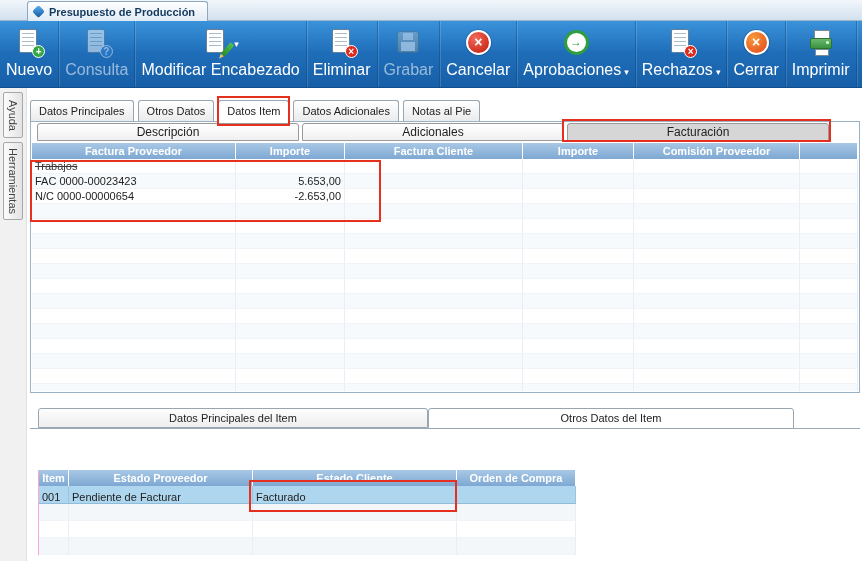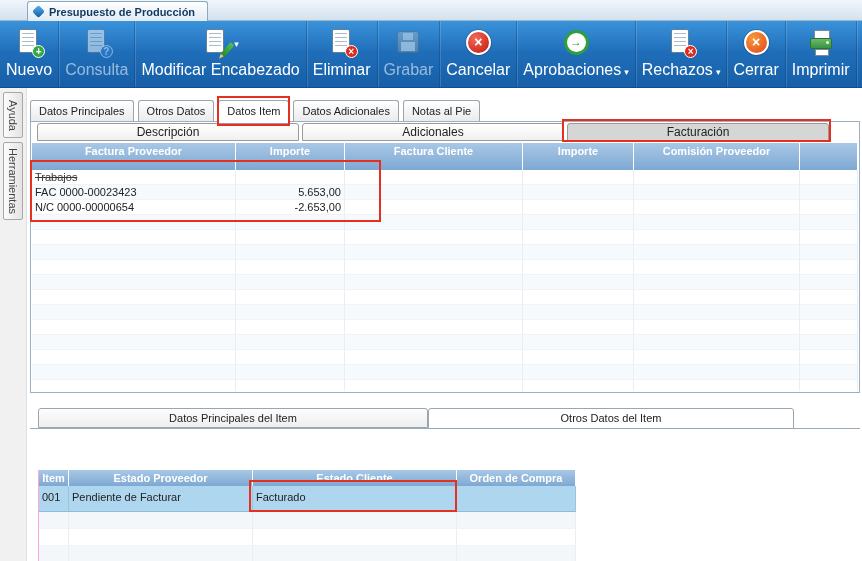--- a/index.html
+++ b/index.html
@@ -96,21 +96,21 @@
   .upper-panel { position:absolute; left:3px; top:33px; width:830px; height:272px;
                  border:1px solid #9ab0c4; background:#fff; }
   .sub-tabs { position:absolute; left:6px; top:1px; width:792px; display:flex; gap:3px; }
   .sub-tab { flex:1; height:18px; line-height:17px; text-align:center; font-size:12px; color:#222;
              border:1px solid #9a9a9a; border-radius:3px 3px 0 0;
              background:linear-gradient(#ffffff,#f0f0f0); cursor:pointer; }
   .sub-tab.active { background:#d6d6d6; }
 
   .inv-table { position:absolute; left:1px; top:21px; right:1px; bottom:1px; overflow:hidden; }
   .inv-table .tr { display:grid; grid-template-columns:204px 109px 178px 111px 166px 1fr; height:15px; }
-  .inv-table .tr.head { height:27px; }
+  .inv-table .tr.head { height:16px; }
   .th { background:linear-gradient(#a8c8e6,#7ea8d2); border-right:1px solid #ffffff; color:#fff;
         font-weight:bold; font-size:11px; line-height:16px; text-align:center; white-space:nowrap; overflow:hidden; }
   .td { font-size:11px; line-height:15px; color:#222; padding:0 3px; border-right:1px solid #e8eef4;
         border-bottom:1px solid #f0f4f8; white-space:nowrap; overflow:hidden; }
   .td.num { text-align:right; }
   .tbody .tr:nth-child(even) { background:#f7fafd; }
   .td.group { text-decoration:line-through; color:#3a3a3a; }
 
   
   .lower-panel { position:absolute; left:3px; top:320px; width:830px; bottom:8px; background:#fff; }
@@ -118,21 +118,21 @@
   .item-tabs { position:absolute; left:8px; top:0; display:flex; }
   .item-tab { height:20px; line-height:19px; text-align:center; font-size:11px; color:#222;
               border:1px solid #98a6b2; border-radius:3px 3px 0 0;
               background:linear-gradient(#fdfdfd,#eeeeee); cursor:pointer; }
   .item-tab.t1 { width:390px; }
   .item-tab.t2 { width:366px; background:#fff; height:21px; position:relative; z-index:2; }
 
   .item-table { position:absolute; left:8px; top:62px; width:537px; border-left:1px solid #f9a8d4; }
   .item-table .tr { display:grid; grid-template-columns:30px 184px 204px 119px; height:17px; }
   .item-table .tr.head { height:16px; }
-  .item-table .tr.sel { height:26px; background:#aed6ee; }
+  .item-table .tr.sel { height:18px; background:#aed6ee; }
   .item-table .tr.sel .td { line-height:22px; border-bottom:1px solid #8fbcd8; border-right:1px solid #9cc4dc; }
   .tbody2 .tr:nth-child(even) { background:#f3f7fa; }
   .tbody2 .tr.sel { background:#aed6ee; }
 
   
   .ann { position:absolute; border:2px solid #e53020; z-index:40; pointer-events:none; background:transparent; }
   .ann1 { left:217px; top:96px;  width:73px;  height:30px; }
   .ann2 { left:562px; top:119px; width:269px; height:23px; }
   .ann3 { left:30px;  top:160px; width:351px; height:62px; }
   .ann4 { left:249px; top:480px; width:208px; height:32px; }

